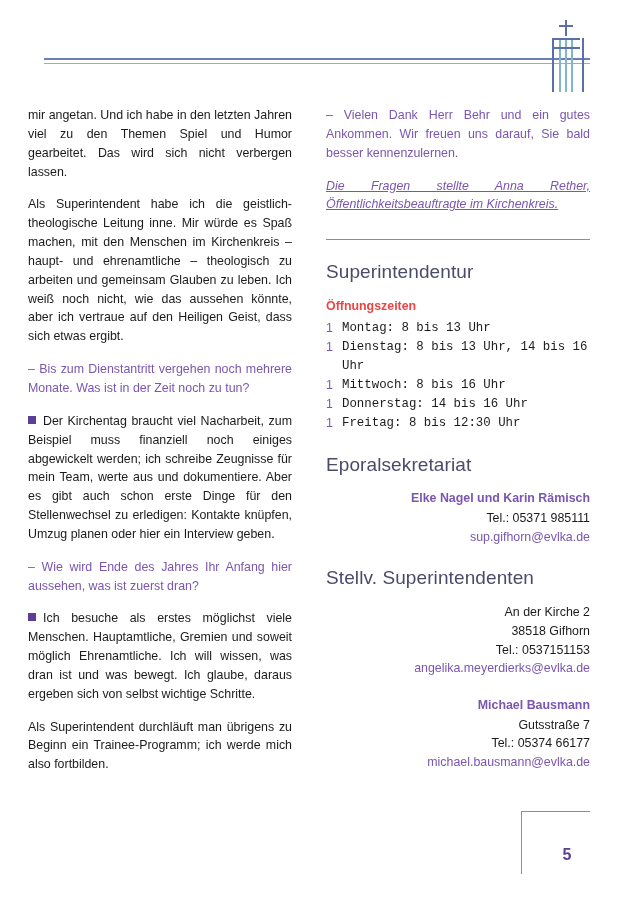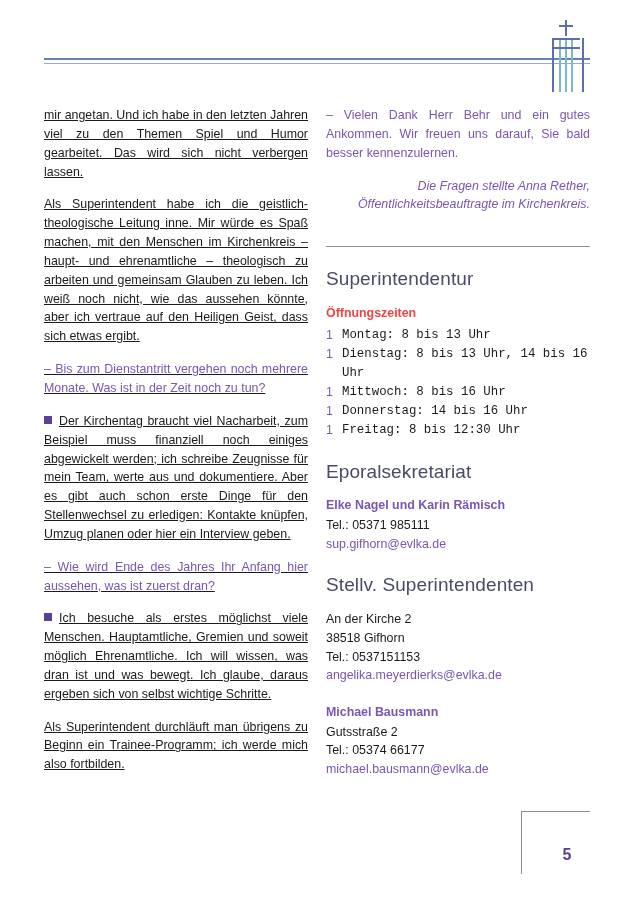--- a/index.html
+++ b/index.html
@@ -101,21 +101,21 @@
   }
 
   
   .col {
     position: absolute;
     top: 106px;
     width: 264px;
     font-size: 12.4px;
     line-height: 1.52;
   }
-  .col-left  { left: 44px; text-decoration: underline; }
+  .col-left  { left: 28px; }
   .col-right { left: 326px; }
 
   p {
     margin: 0 0 14px 0;
     text-align: justify;
     hyphens: auto;
   }
   p.last { margin-bottom: 0; }
 
   .q {
@@ -130,23 +130,23 @@
     height: 8px;
     background: #5b3f96;
     margin-right: 7px;
     position: relative;
     top: -1px;
   }
 
   .italic-credit {
     color: #7a56b0;
     font-style: italic;
-    text-align: right;
-    margin: 0 0 32px 0;
+    margin: 0 0 25px 0;
     line-height: 1.5;
+    text-decoration: underline;
   }
 
   .divider {
     border-top: 1px solid #8e8e8e;
     margin: 6px 0 18px 0;
     height: 0;
   }
 
   h2.section {
     font-size: 19px;
@@ -171,21 +171,21 @@
     line-height: 1.52;
     font-size: 12.4px;
   }
   .hours-row .num {
     color: #7a56b0;
     width: 16px;
     flex: 0 0 16px;
   }
   .hours-row .txt { flex: 1; font-family: Liberation Mono, monospace; }
 
-  .contact { margin: 0 0 18px 0; }
+  .contact { margin: 0 0 18px 0; text-align: right; }
   .contact .name {
     color: #7a56b0;
     font-weight: bold;
     margin-bottom: 1px;
   }
   .contact .line { line-height: 1.5; }
   .contact .mail { color: #7a56b0; }
 
   
   .footer-box {
@@ -285,21 +285,21 @@
 
     <div class="contact">
       <div class="line">An der Kirche 2</div>
       <div class="line">38518 Gifhorn</div>
       <div class="line">Tel.: 0537151153</div>
       <div class="line mail">angelika.meyerdierks@evlka.de</div>
     </div>
 
     <div class="contact">
       <div class="name">Michael Bausmann</div>
-      <div class="line">Gutsstraße 2</div>
+      <div class="line">Gutsstraße 7</div>
       <div class="line">Tel.: 05374 66177</div>
       <div class="line mail">michael.bausmann@evlka.de</div>
     </div>
   </div>
 
   <div class="footer-box"></div>
   <div class="page-num">5</div>
 
 </div>
 

